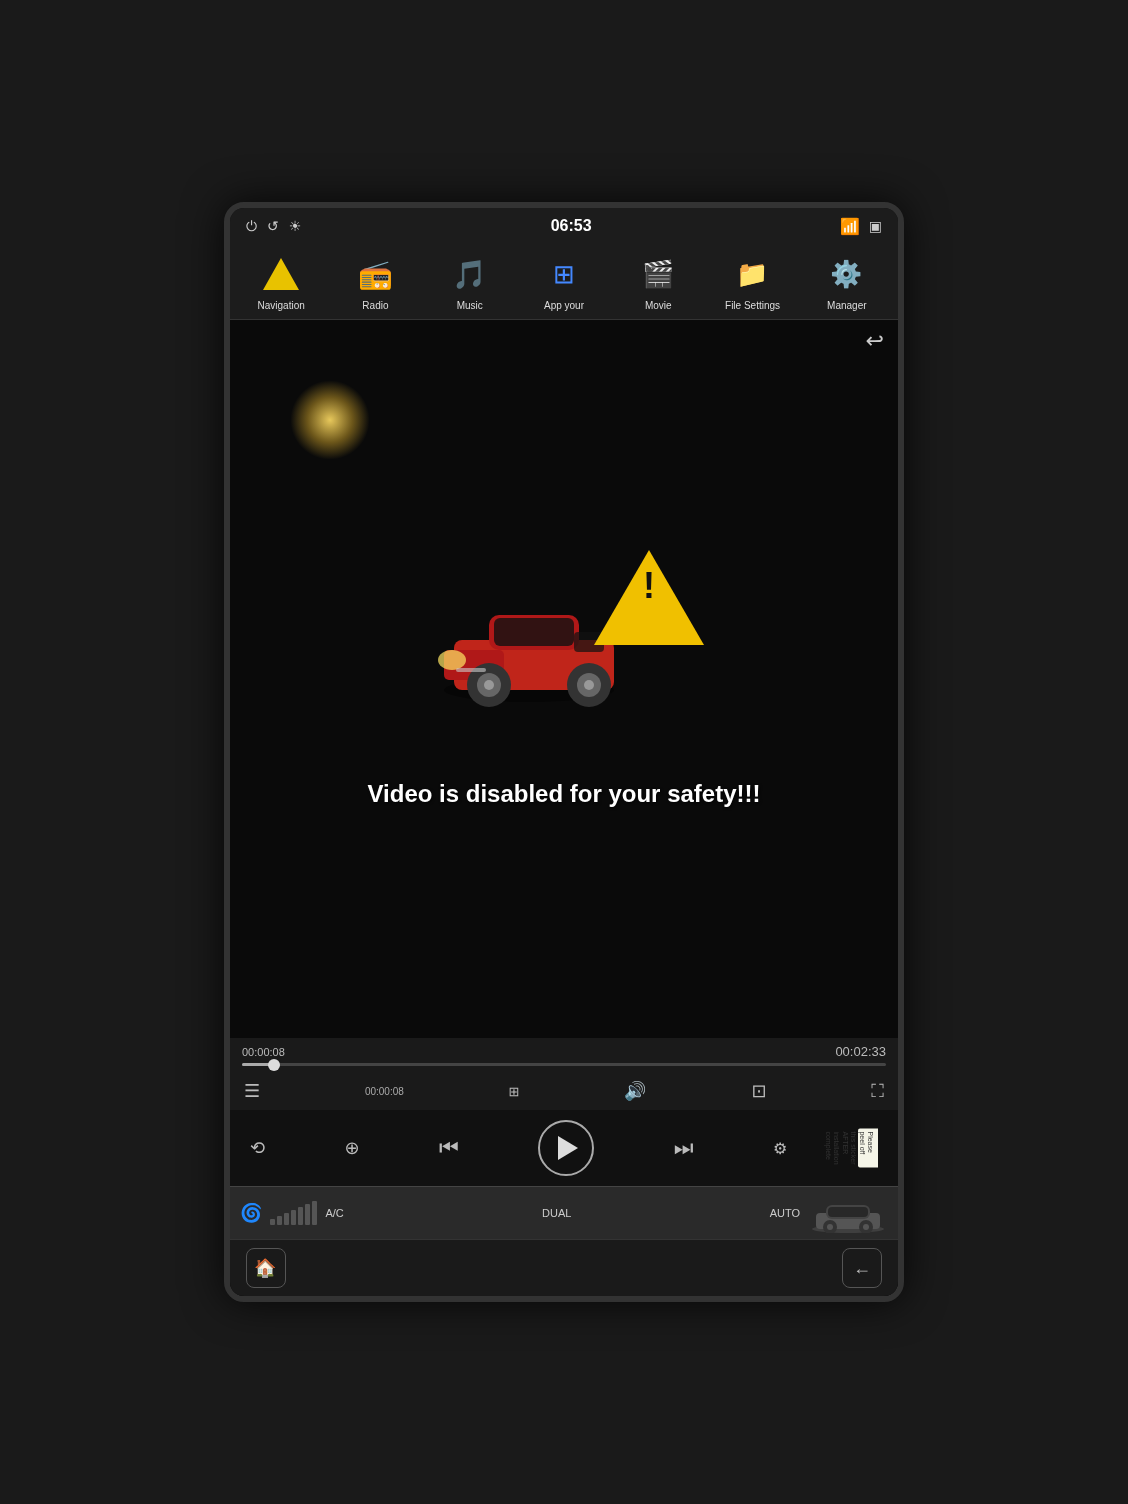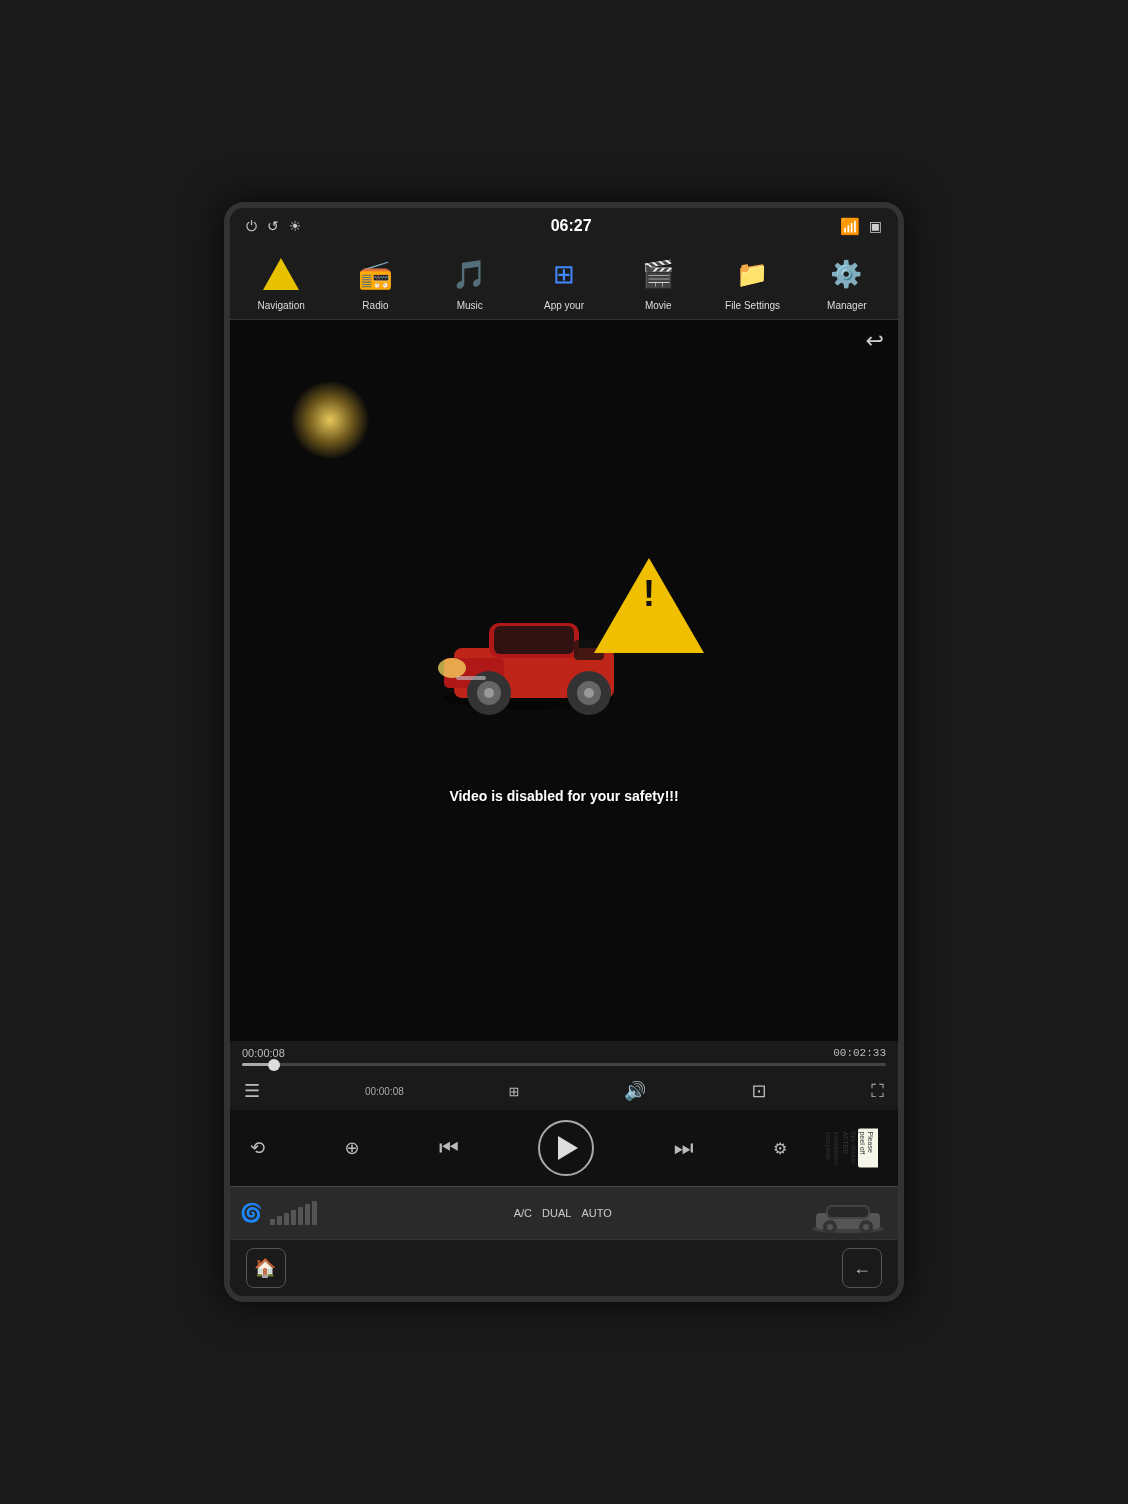--- a/index.html
+++ b/index.html
@@ -176,21 +176,21 @@
       left: 50%;
       transform: translateX(-50%);
       color: #111;
       font-size: 36px;
       font-weight: 900;
       line-height: 1;
     }
 
     .safety-message {
       color: #fff;
-      font-size: 14px;
+      font-size: 24px;
       font-weight: bold;
       text-align: right;
       margin-top: 10px;
       text-shadow: 1px 1px 3px rgba(0,0,0,0.8);
     }
 
     
     .light-glow {
       position: absolute;
       top: 60px;
@@ -214,22 +214,21 @@
       margin-bottom: 4px;
     }
 
     .time-current {
       color: #bbb;
       font-size: 11px;
     }
 
     .time-total {
       color: #bbb;
-      font-size: 11px;
-      font-family: Liberation Mono, monospace;
+      font-size: 13px;
     }
 
     .progress-bar {
       width: 100%;
       height: 3px;
       background: #444;
       border-radius: 2px;
       position: relative;
     }
 
@@ -338,21 +337,21 @@
     .bar-seg {
       width: 5px;
       background: #555;
       border-radius: 1px;
     }
 
     .climate-labels {
       display: flex;
       gap: 10px;
       flex: 1;
-      justify-content: center;
+      justify-content: space-between;
     }
 
     .climate-label {
       color: #ccc;
       font-size: 11px;
     }
 
     
     .bottom-nav {
       background: #1a1a1a;
@@ -403,21 +402,21 @@
 <body>
 
 <div class="outer-frame">
 
   <div class="status-bar">
     <div class="status-left">
       <span class="status-icon">⏻</span>
       <span class="status-icon">↺</span>
       <span class="status-icon">☀</span>
     </div>
-    <div class="status-time">06:27</div>
+    <div class="status-time">06:53</div>
     <div class="status-right">
       <span class="status-icon signal-wifi">📶</span>
       <span class="status-icon">▣</span>
     </div>
   </div>
 
   <div class="app-grid">
 
     <div class="app-item">
       <div class="app-icon">

